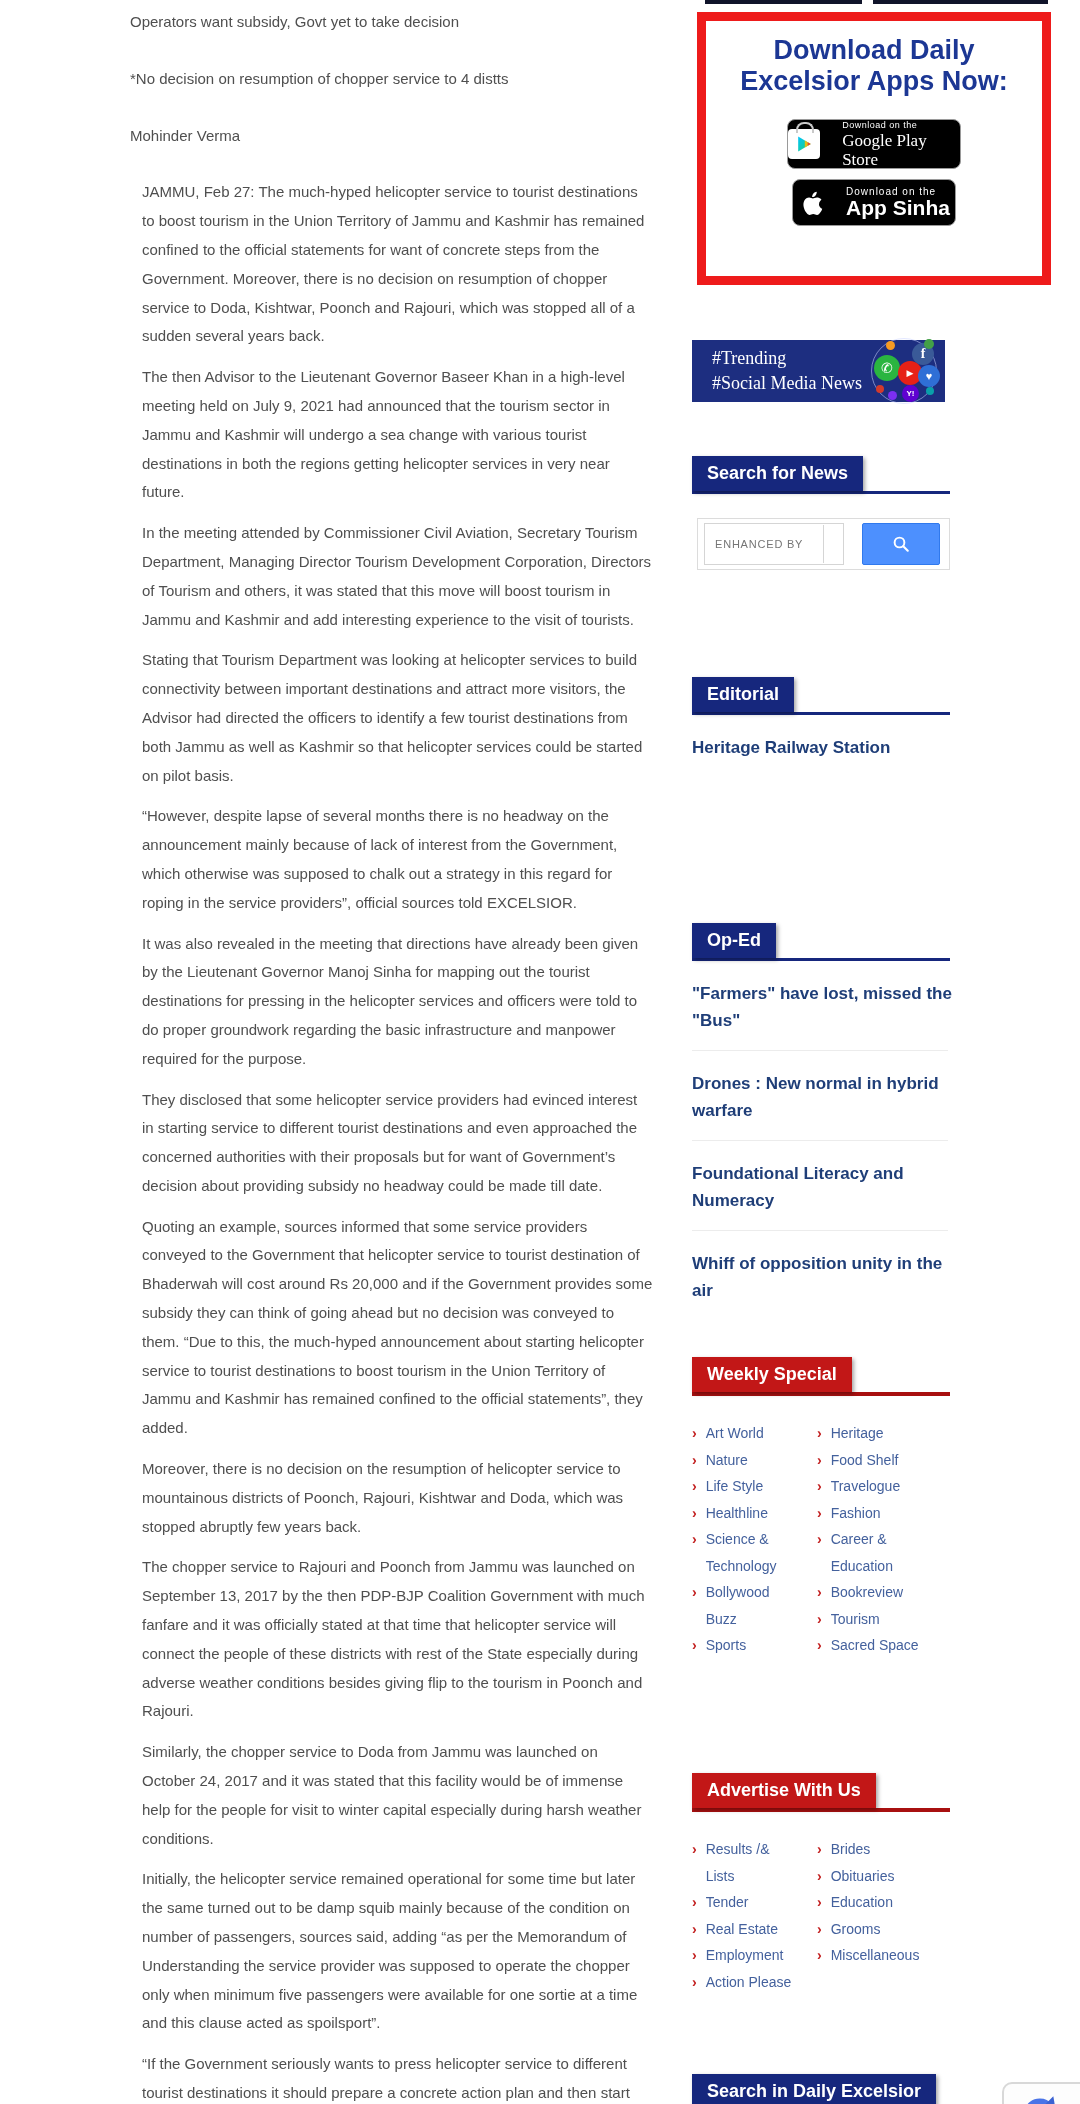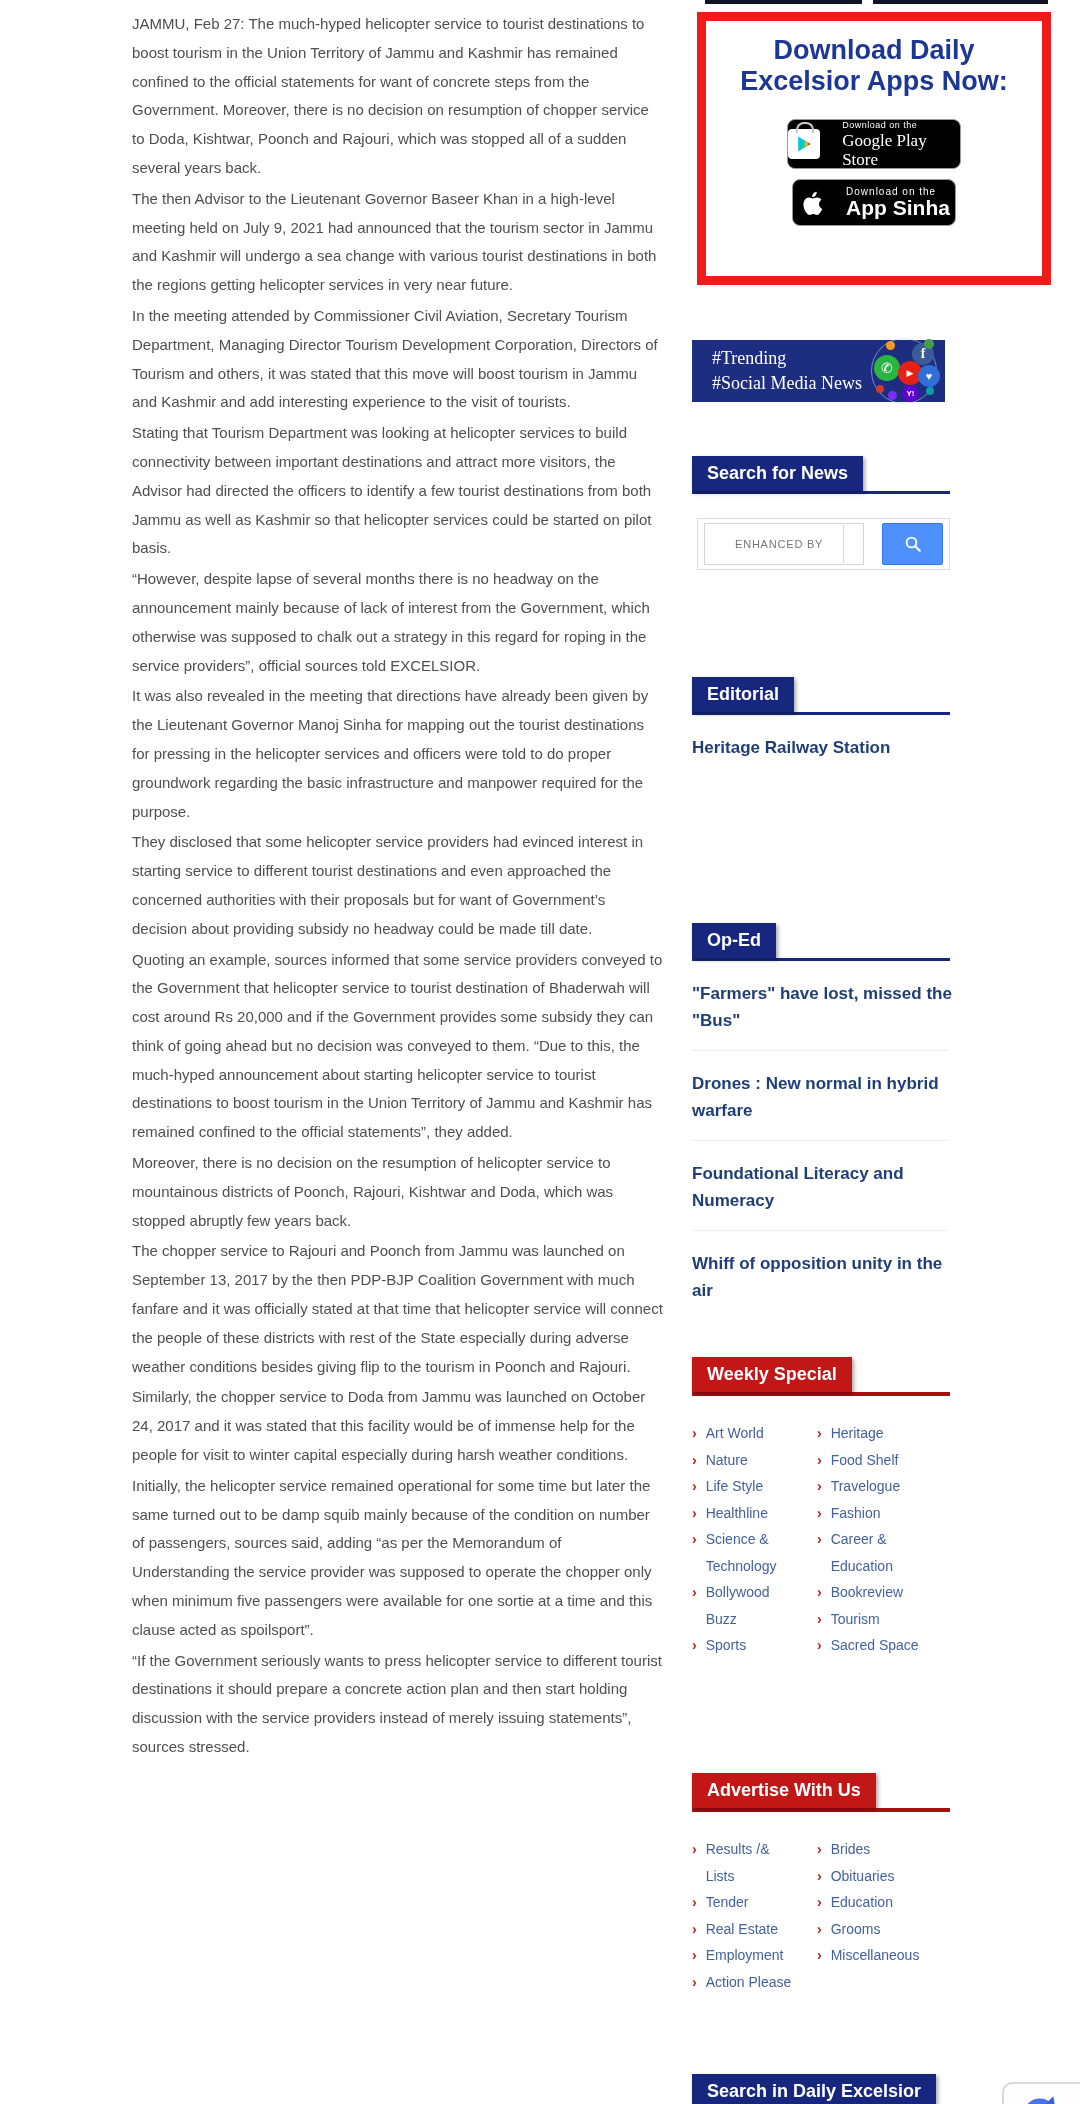--- a/index.html
+++ b/index.html
@@ -2,21 +2,21 @@
 <html><head>
 <meta charset="utf-8">
 <style>
   html,body{margin:0;padding:0;background:#fff;}
   #page{position:relative;width:1080px;height:2104px;background:#fff;overflow:hidden;
         font-family:"Liberation Sans","DejaVu Sans",sans-serif;}
 
   
   .article{position:absolute;left:130px;top:8px;width:535px;color:#4f4f4f;
            font-size:15px;line-height:28.8px;}
-  .article p{margin:2px;}
+  .article p{margin:12px;}
   .article .intro p{margin:0 0 28px 0;}
 
   .topfrag{position:absolute;top:0;height:4px;background:#10142a;}
 
   
   .adbox{position:absolute;left:697px;top:12px;width:336px;height:255px;
          border:9px solid #ee1b1b;background:#fff;text-align:center;}
   .adbox h2{margin:14px 10px 0 10px;color:#1c3794;font-size:27px;line-height:31px;font-weight:bold;}
   .badge{display:flex;align-items:center;justify-content:center;gap:22px;
          background:#000;border:1px solid #9a9a9a;border-radius:8px;margin:0 auto;color:#fff;cursor:pointer;}
@@ -44,21 +44,21 @@
   
   .tabrow{width:258px;border-bottom:3px solid #16277d;}
   .tabrow.red{border-bottom-color:#a81010;border-bottom-width:4px;}
   .tab{display:inline-block;background:#16277d;color:#fff;font-size:18px;font-weight:bold;
        padding:7px 15px;box-shadow:2px 2px 4px rgba(0,0,0,.35);}
   .tab.red{background:#c21717;}
 
   
   .swidget{position:absolute;left:697px;top:518px;width:253px;height:52px;
            border:1px solid #dcdcdc;display:flex;align-items:center;padding:0 6px;box-sizing:border-box;}
-  .sinput{height:40px;width:138px;border:1px solid #d5d5d5;display:flex;align-items:center;background:#fff;padding-left:20px;}
+  .sinput{height:40px;width:138px;border:1px solid #d5d5d5;display:flex;align-items:center;background:#fff;}
   .sinput input{border:none;outline:none;width:106px;font-size:11px;letter-spacing:.8px;
                 color:#9aa0a6;padding-left:10px;font-family:inherit;}
   .sinput .subseg{width:20px;height:38px;border-left:1px solid #d5d5d5;}
   .sbtn{margin-left:18px;width:76px;height:40px;background:#4d90fe;border:1px solid #3079ed;
         border-radius:2px;display:flex;align-items:center;justify-content:center;cursor:pointer;}
 
   
   .sec{position:absolute;left:692px;width:359px;}
   .navlist{width:256px;margin:0;padding:0;list-style:none;}
   .navlist li{border-bottom:1px solid #ececec;padding:19px 0 16px 0;}
@@ -82,20 +82,25 @@
   .searchde{position:absolute;left:692px;top:2074px;}
   .recaptcha{position:absolute;left:1002px;top:2082px;width:110px;height:60px;background:#fdfdfd;
              border:2px solid #d8d8d8;border-radius:10px;}
 </style>
 </head>
 <body>
 
 <div id="page">
 
   <div class="article">
+    <div class="intro">
+      <p>Operators want subsidy, Govt yet to take decision</p>
+      <p>*No decision on resumption of chopper service to 4 distts</p>
+      <p>Mohinder Verma</p>
+    </div>
     <p>JAMMU, Feb 27: The much-hyped helicopter service to tourist destinations to boost tourism in the Union Territory of Jammu and Kashmir has remained confined to the official statements for want of concrete steps from the Government. Moreover, there is no decision on resumption of chopper service to Doda, Kishtwar, Poonch and Rajouri, which was stopped all of a sudden several years back.</p>
     <p>The then Advisor to the Lieutenant Governor Baseer Khan in a high-level meeting held on July 9, 2021 had announced that the tourism sector in Jammu and Kashmir will undergo a sea change with various tourist destinations in both the regions getting helicopter services in very near future.</p>
     <p>In the meeting attended by Commissioner Civil Aviation, Secretary Tourism Department, Managing Director Tourism Development Corporation, Directors of Tourism and others, it was stated that this move will boost tourism in Jammu and Kashmir and add interesting experience to the visit of tourists.</p>
     <p>Stating that Tourism Department was looking at helicopter services to build connectivity between important destinations and attract more visitors, the Advisor had directed the officers to identify a few tourist destinations from both Jammu as well as Kashmir so that helicopter services could be started on pilot basis.</p>
     <p>“However, despite lapse of several months there is no headway on the announcement mainly because of lack of interest from the Government, which otherwise was supposed to chalk out a strategy in this regard for roping in the service providers”, official sources told EXCELSIOR.</p>
     <p>It was also revealed in the meeting that directions have already been given by the Lieutenant Governor Manoj Sinha for mapping out the tourist destinations for pressing in the helicopter services and officers were told to do proper groundwork regarding the basic infrastructure and manpower required for the purpose.</p>
     <p>They disclosed that some helicopter service providers had evinced interest in starting service to different tourist destinations and even approached the concerned authorities with their proposals but for want of Government’s decision about providing subsidy no headway could be made till date.</p>
     <p>Quoting an example, sources informed that some service providers conveyed to the Government that helicopter service to tourist destination of Bhaderwah will cost around Rs 20,000 and if the Government provides some subsidy they can think of going ahead but no decision was conveyed to them. “Due to this, the much-hyped announcement about starting helicopter service to tourist destinations to boost tourism in the Union Territory of Jammu and Kashmir has remained confined to the official statements”, they added.</p>
     <p>Moreover, there is no decision on the resumption of helicopter service to mountainous districts of Poonch, Rajouri, Kishtwar and Doda, which was stopped abruptly few years back.</p>
     <p>The chopper service to Rajouri and Poonch from Jammu was launched on September 13, 2017 by the then PDP-BJP Coalition Government with much fanfare and it was officially stated at that time that helicopter service will connect the people of these districts with rest of the State especially during adverse weather conditions besides giving flip to the tourism in Poonch and Rajouri.</p>

